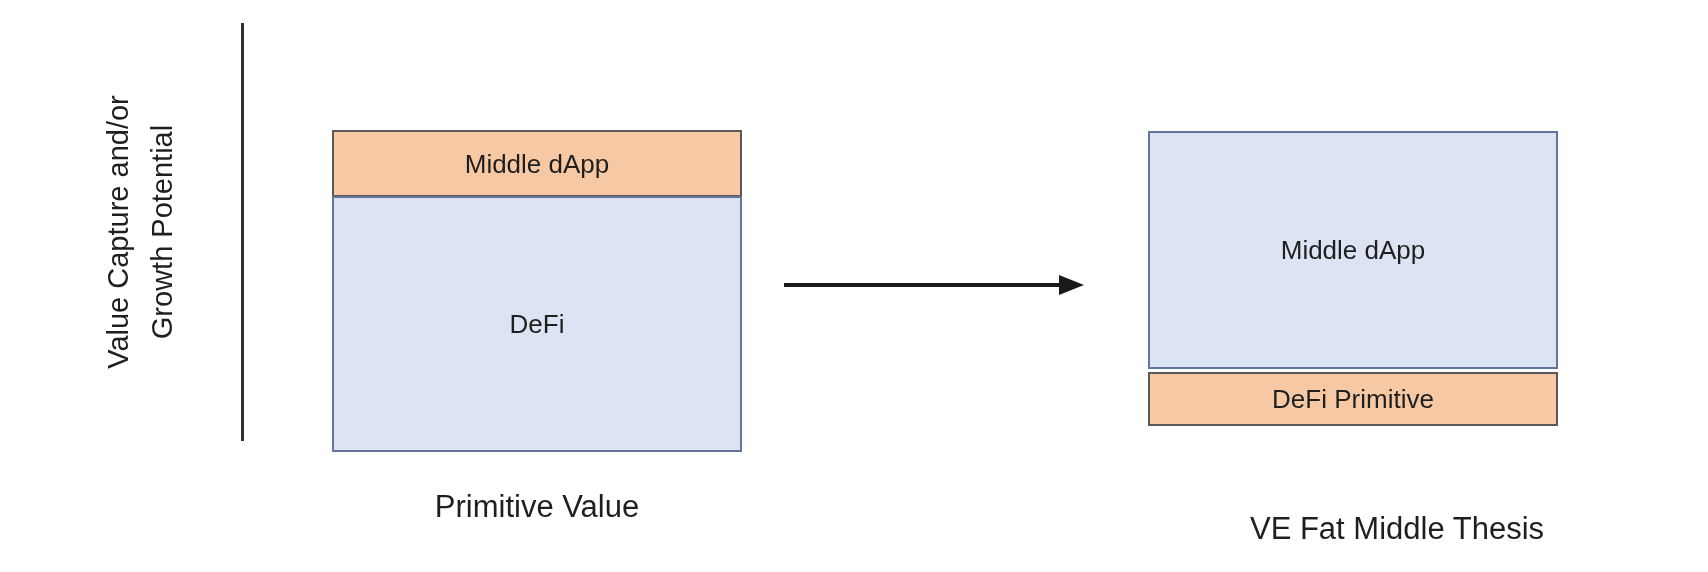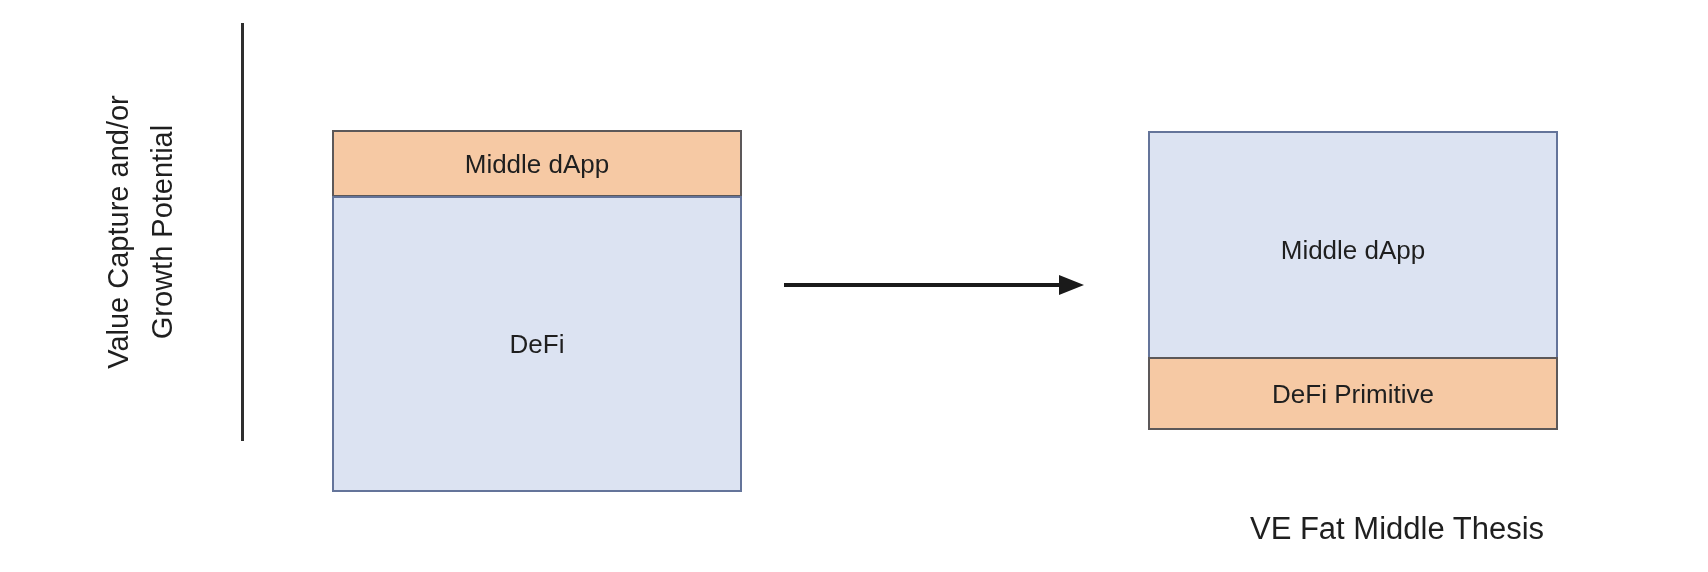--- a/index.html
+++ b/index.html
@@ -52,23 +52,23 @@
   }
   .box.orange {
     background: var(--orange-fill, #f6c9a4);
     border: 2px solid var(--orange-border, #5c5859);
   }
   .box.blue {
     background: var(--blue-fill, #dce3f2);
     border: 2px solid var(--blue-border, #64749a);
   }
   .left-top    { left: 332px;  top: 130px; width: 410px; height: 67px;  }
-  .left-bottom { left: 332px;  top: 196px; width: 410px; height: 296px; }
+  .left-bottom { left: 332px;  top: 196px; width: 410px; height: 256px; }
   .right-top   { left: 1148px; top: 131px; width: 410px; height: 238px; }
-  .right-bottom{ left: 1148px; top: 357px; width: 410px; height: 73px;  }
+  .right-bottom{ left: 1148px; top: 372px; width: 410px; height: 54px;  }
   .caption {
     position: absolute;
     width: 410px;
     text-align: center;
     font-size: 31px;
     line-height: 44px;
     color: var(--text, #1f1f1f);
   }
   .caption-left  { left: 332px;  top: 485px; }
   .caption-right { left: 1192px; top: 509px; line-height: 40px; }
@@ -96,20 +96,21 @@
 
   <div class="box orange left-top">
     <span>Middle dApp</span>
   </div>
   <div class="box blue left-bottom">
     <span>
       <span style="display:block">DeFi</span>
     </span>
   </div>
   <div class="caption caption-left">
+    <div>Primitive Value</div>
   </div>
 
   <svg class="arrow-svg" viewBox="0 0 304 28" aria-hidden="true">
     <line x1="2" y1="14" x2="279" y2="14" stroke="currentColor" stroke-width="4"></line>
     <polygon points="277,4 302,14 277,24" fill="currentColor"></polygon>
   </svg>
 
   <div class="box blue right-top">
     <span>Middle dApp</span>
   </div>

